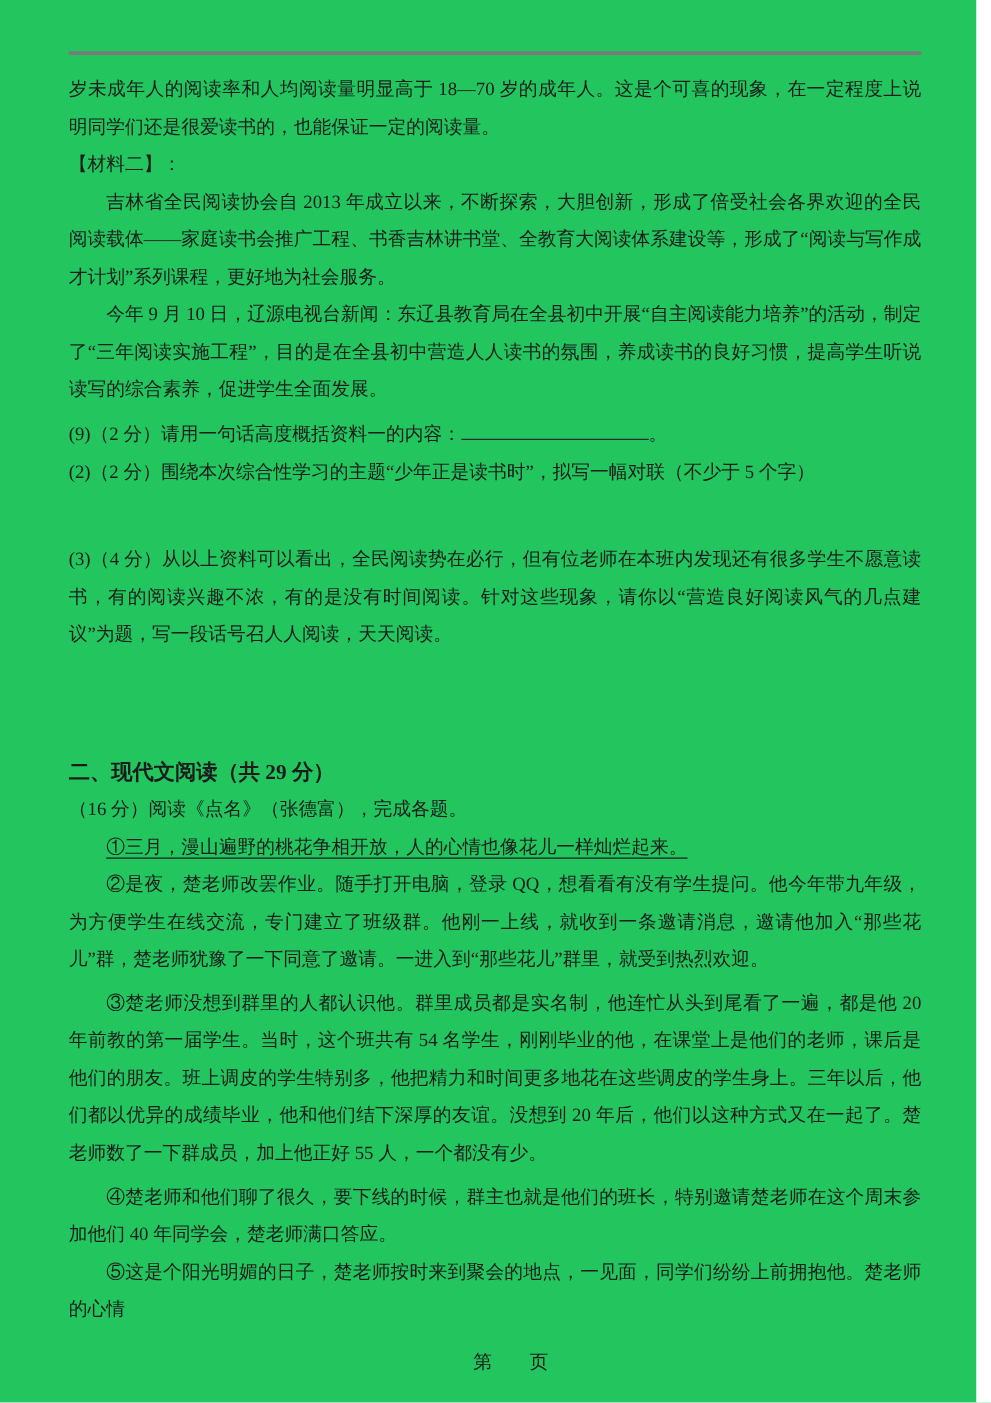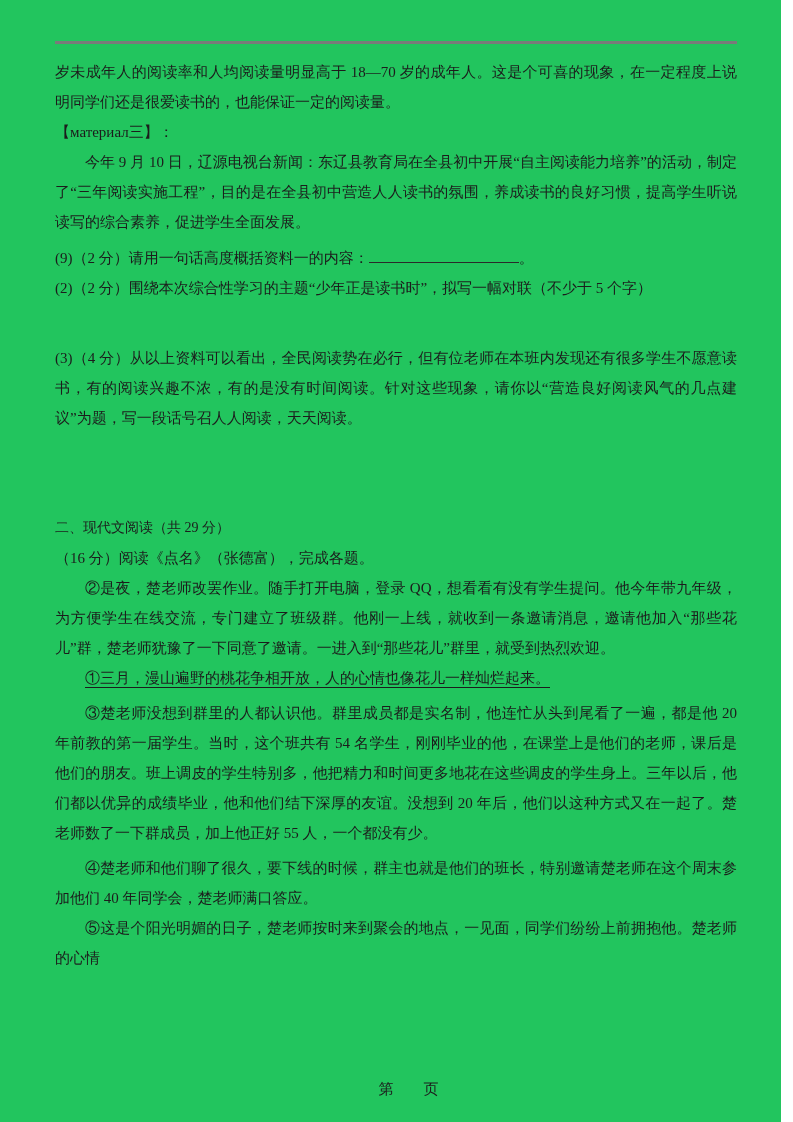--- a/index.html
+++ b/index.html
@@ -51,22 +51,22 @@
   .gap-before-q3 {
     margin-top: 40px !important;
   }
   .gap-before-section {
     margin-top: 80px !important;
   }
   .small-gap {
     margin-top: 5px !important;
   }
   .section-heading {
-    font-weight: normal;
-    font-size: 14px;
+    font-weight: bold;
+    font-size: 17px;
   }
   .underlined {
     text-decoration: underline;
     text-underline-offset: 4px;
   }
   .answer-blank {
     display: inline-block;
     width: 150px;
     height: 1em;
     border-bottom: 1px solid #2a2a2a;
@@ -86,39 +86,40 @@
 <body>
 
 <div class="page">
 
   <div class="top-rule"></div>
 
   <div class="content">
 
     <p>岁未成年人的阅读率和人均阅读量明显高于 18—70 岁的成年人。这是个可喜的现象，在一定程度上说明同学们还是很爱读书的，也能保证一定的阅读量。</p>
 
+    <p>【材料二】：</p>
 
+    <p class="indent">吉林省全民阅读协会自 2013 年成立以来，不断探索，大胆创新，形成了倍受社会各界欢迎的全民阅读载体——家庭读书会推广工程、书香吉林讲书堂、全教育大阅读体系建设等，形成了“阅读与写作成才计划”系列课程，更好地为社会服务。</p>
 
-    <p>【материал三】：</p>
 
     <p class="indent">今年 9 月 10 日，辽源电视台新闻：东辽县教育局在全县初中开展“自主阅读能力培养”的活动，制定了“三年阅读实施工程”，目的是在全县初中营造人人读书的氛围，养成读书的良好习惯，提高学生听说读写的综合素养，促进学生全面发展。</p>
 
     <p class="q1-gap"><span>(9)（2 分）请用一句话高度概括资料一的内容：</span><span class="answer-blank"></span><span>。</span></p>
 
     <p>(2)（2 分）围绕本次综合性学习的主题“少年正是读书时”，拟写一幅对联（不少于 5 个字）</p>
 
     <p class="gap-before-q3">(3)（4 分）从以上资料可以看出，全民阅读势在必行，但有位老师在本班内发现还有很多学生不愿意读书，有的阅读兴趣不浓，有的是没有时间阅读。针对这些现象，请你以“营造良好阅读风气的几点建议”为题，写一段话号召人人阅读，天天阅读。</p>
 
     <p class="section-heading gap-before-section">二、现代文阅读（共 29 分）</p>
 
     <p>（16 分）阅读《点名》（张德富），完成各题。</p>
 
+    <p class="indent underlined">①三月，漫山遍野的桃花争相开放，人的心情也像花儿一样灿烂起来。</p>
+
     <p class="indent">②是夜，楚老师改罢作业。随手打开电脑，登录 QQ，想看看有没有学生提问。他今年带九年级，为方便学生在线交流，专门建立了班级群。他刚一上线，就收到一条邀请消息，邀请他加入“那些花儿”群，楚老师犹豫了一下同意了邀请。一进入到“那些花儿”群里，就受到热烈欢迎。</p>
-
-    <p class="indent underlined">①三月，漫山遍野的桃花争相开放，人的心情也像花儿一样灿烂起来。</p>
 
     <p class="indent small-gap">③楚老师没想到群里的人都认识他。群里成员都是实名制，他连忙从头到尾看了一遍，都是他 20 年前教的第一届学生。当时，这个班共有 54 名学生，刚刚毕业的他，在课堂上是他们的老师，课后是他们的朋友。班上调皮的学生特别多，他把精力和时间更多地花在这些调皮的学生身上。三年以后，他们都以优异的成绩毕业，他和他们结下深厚的友谊。没想到 20 年后，他们以这种方式又在一起了。楚老师数了一下群成员，加上他正好 55 人，一个都没有少。</p>
 
     <p class="indent small-gap">④楚老师和他们聊了很久，要下线的时候，群主也就是他们的班长，特别邀请楚老师在这个周末参加他们 40 年同学会，楚老师满口答应。</p>
 
     <p class="indent">⑤这是个阳光明媚的日子，楚老师按时来到聚会的地点，一见面，同学们纷纷上前拥抱他。楚老师的心情</p>
 
   </div>
 
   <div class="footer">

